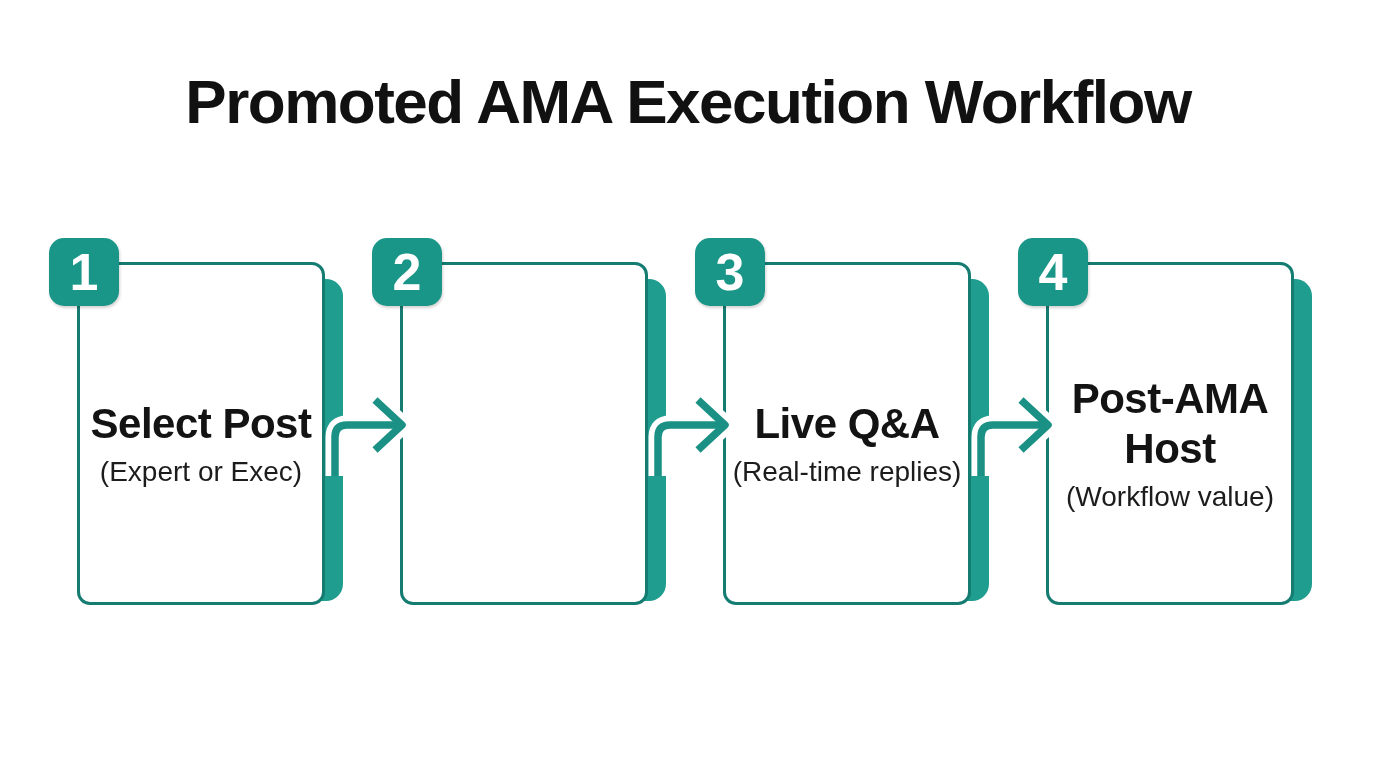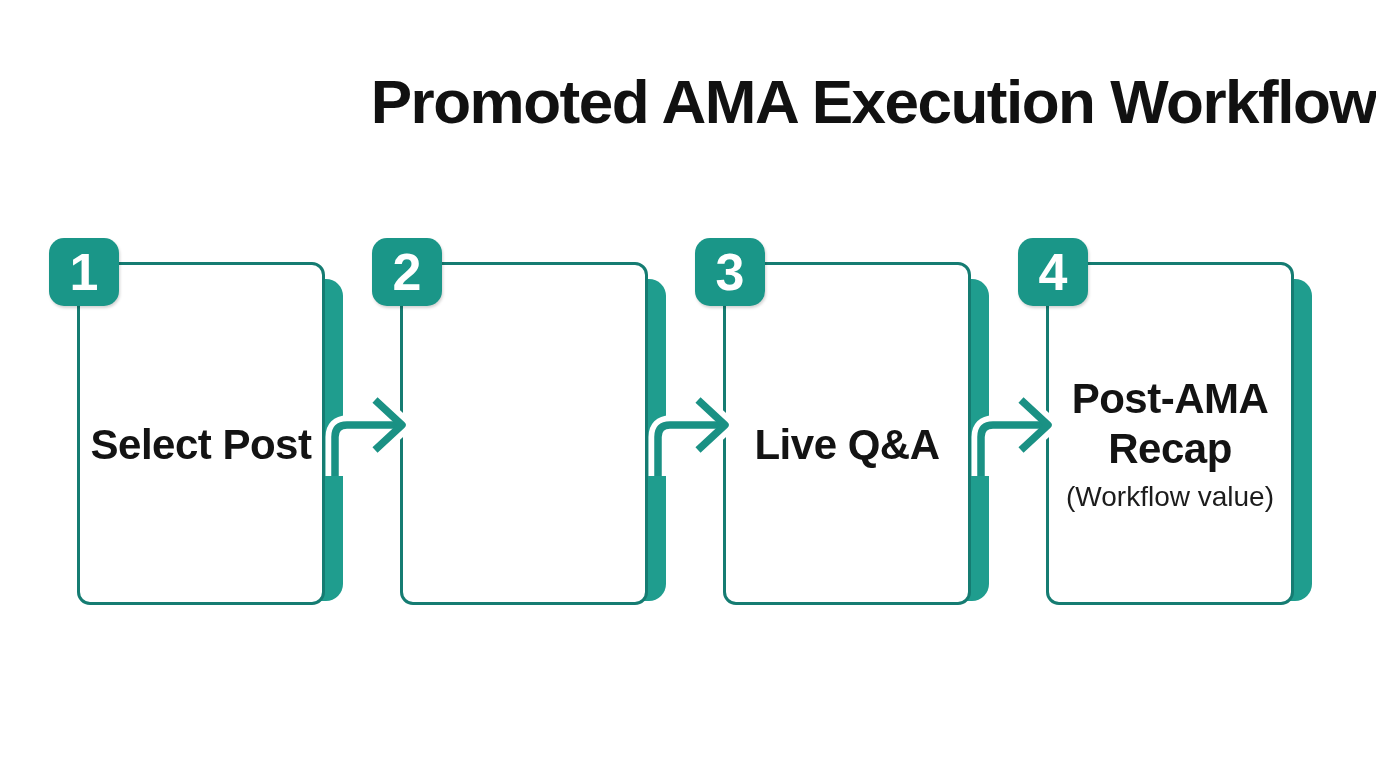--- a/index.html
+++ b/index.html
@@ -1,21 +1,21 @@
 <!DOCTYPE html>
 <html style="--c-badge: #1A9688; --c-card-border: #157C72; --c-shadow: #1F9D8E; --c-arrow: #1A9184; --c-title-text: #111111;"><head>
 <meta charset="utf-8">
 <style>
   html,body{margin:0;padding:0;background:#ffffff;}
   .canvas{
     position:relative;width:1376px;height:768px;background:#ffffff;
     font-family:"Liberation Sans",sans-serif;overflow:hidden;
   }
   .page-title{
-    position:absolute;top:66px;left:0;width:100%;text-align:right;
+    position:absolute;top:66px;left:0;width:100%;text-align:center;
     font-size:62px;font-weight:700;letter-spacing:-1.5px;
     color:var(--c-title-text,#111);margin:0;
   }
   .step{position:absolute;top:262px;width:249px;height:322px;}
   .step.s1{left:77px;}
   .step.s2{left:400px;}
   .step.s3{left:723px;}
   .step.s4{left:1046px;}
   .card-shadow{
     position:absolute;left:17px;top:17px;width:249px;height:322px;
@@ -52,43 +52,45 @@
 <body>
 
 <div class="canvas">
 
   <h1 class="page-title">Promoted AMA Execution Workflow</h1>
 
   <div class="step s1">
     <div class="card-shadow"></div>
     <div class="card">
       <div class="card-title">Select Post</div>
+      <div class="card-subtitle">(Expert or Exec)</div>
     </div>
     <div class="badge">1</div>
   </div>
 
   <div class="step s2">
     <div class="card-shadow"></div>
     <div class="card">
     </div>
     <div class="badge">2</div>
   </div>
 
   <div class="step s3">
     <div class="card-shadow"></div>
     <div class="card">
       <div class="card-title">Live Q&amp;A</div>
+      <div class="card-subtitle">(Real-time replies)</div>
     </div>
     <div class="badge">3</div>
   </div>
 
   <div class="step s4">
     <div class="card-shadow"></div>
     <div class="card">
-      <div class="card-title">Post-AMA Recap</div>
+      <div class="card-title">Post-AMA Host</div>
       <div class="card-subtitle">(Workflow value)</div>
     </div>
     <div class="badge">4</div>
   </div>
 
   <svg class="arrow a1" viewBox="0 0 105 112" aria-hidden="true">
     <path d="M21 96 L21 57 Q21 45 33 45 L84 45" fill="none" stroke="#ffffff" stroke-width="19"></path>
     <path d="M61 20 L88 45 L61 70" fill="none" stroke="#ffffff" stroke-width="19"></path>
     <path d="M21 96 L21 57 Q21 45 33 45 L84 45" fill="none" stroke="currentColor" stroke-width="7.5"></path>
     <path d="M61 20 L88 45 L61 70" fill="none" stroke="currentColor" stroke-width="7.5" stroke-linejoin="round"></path>

